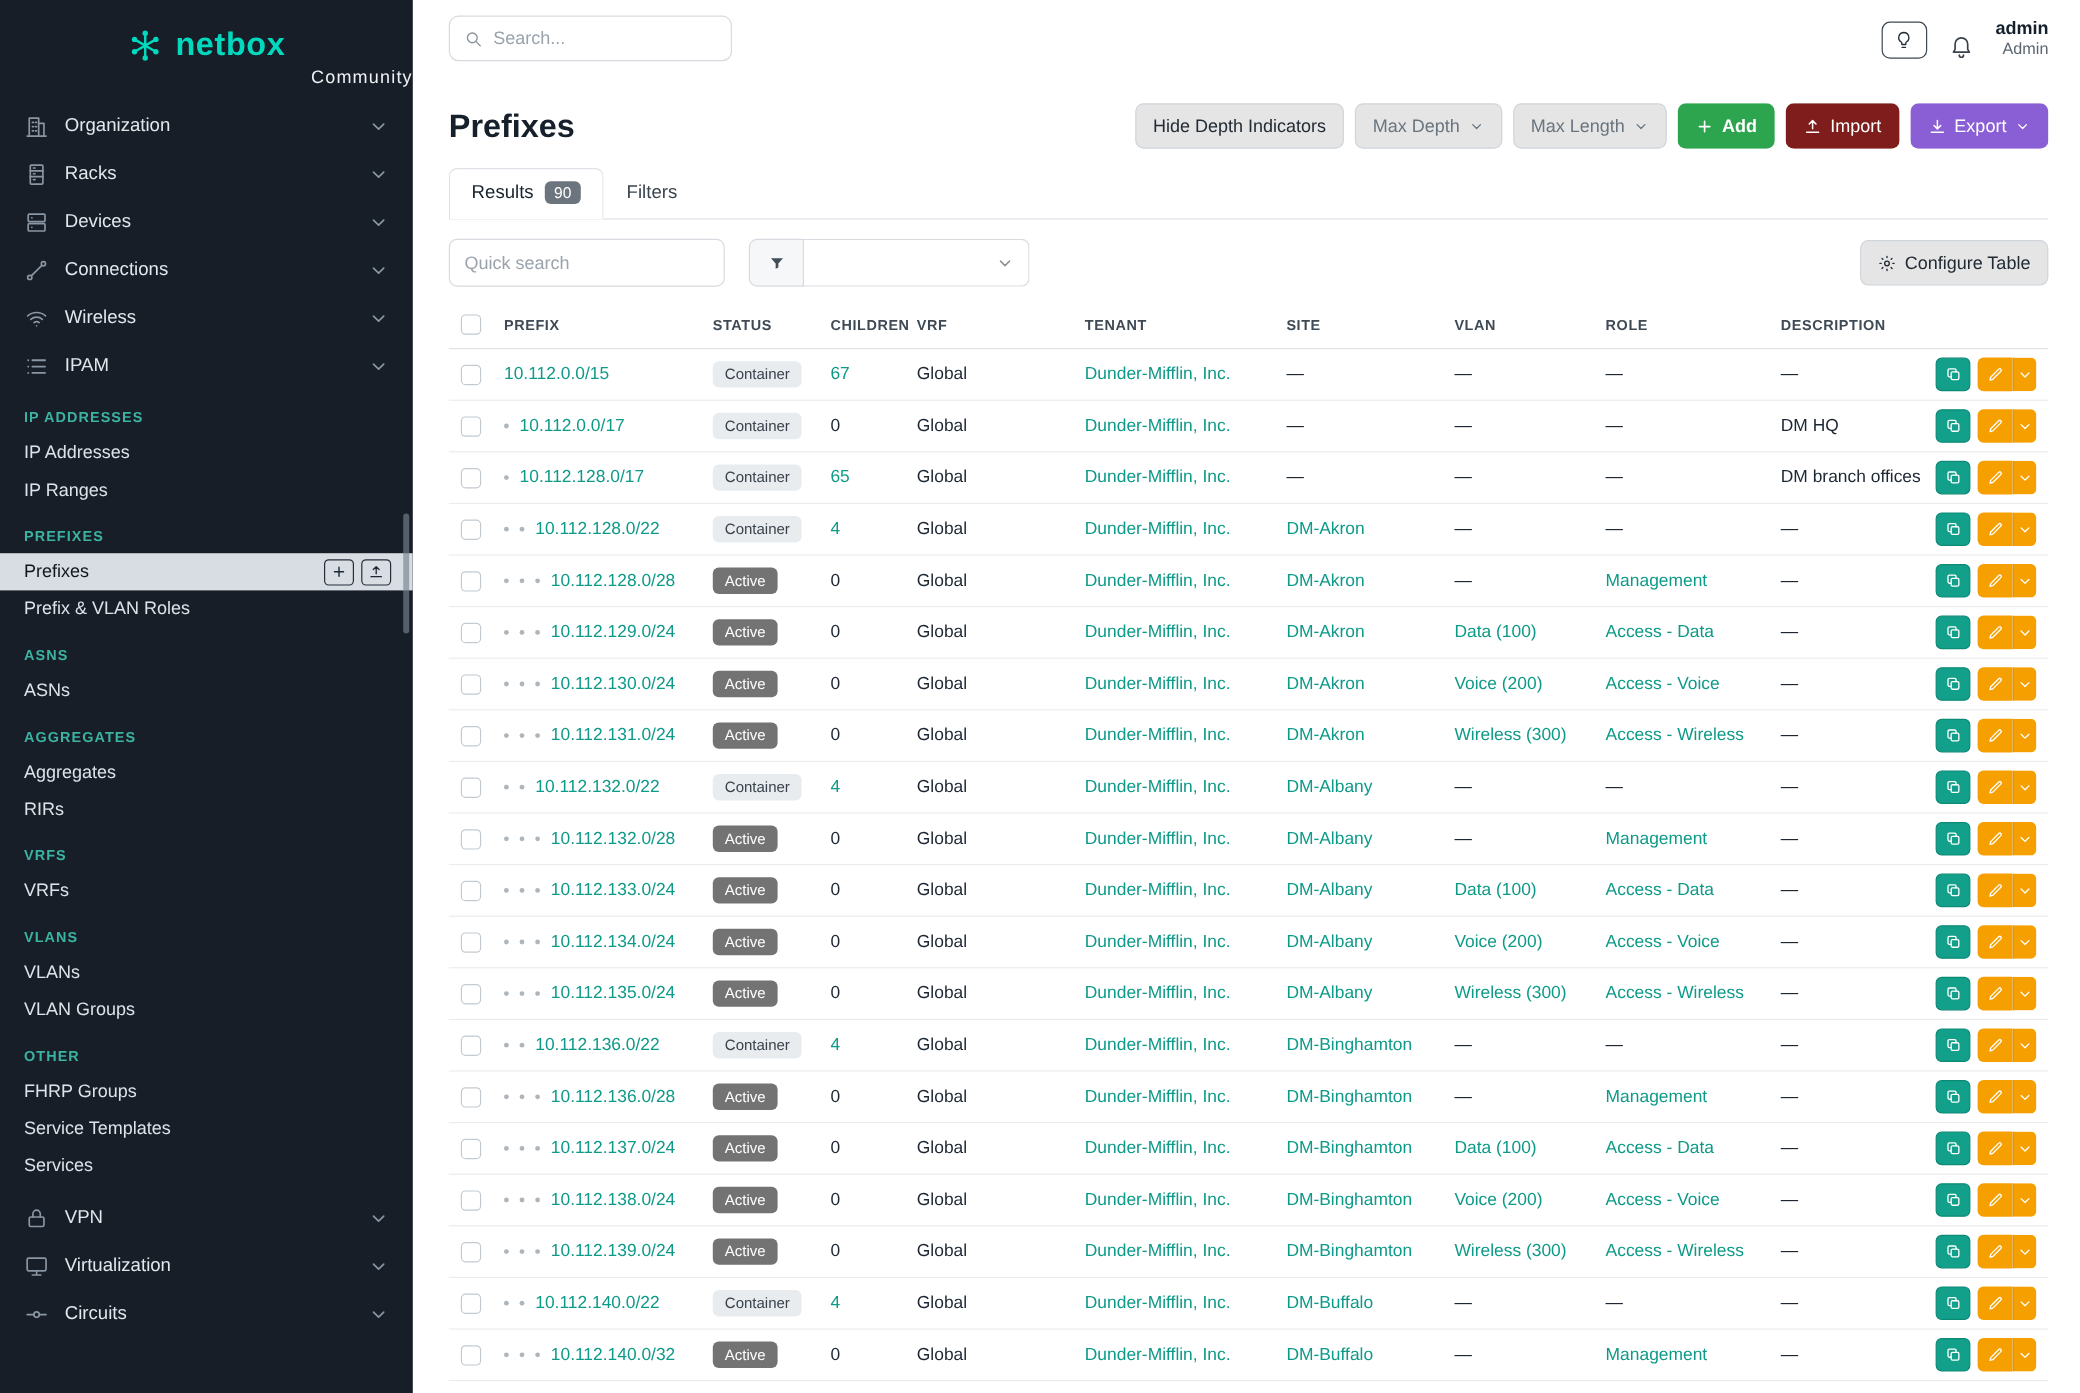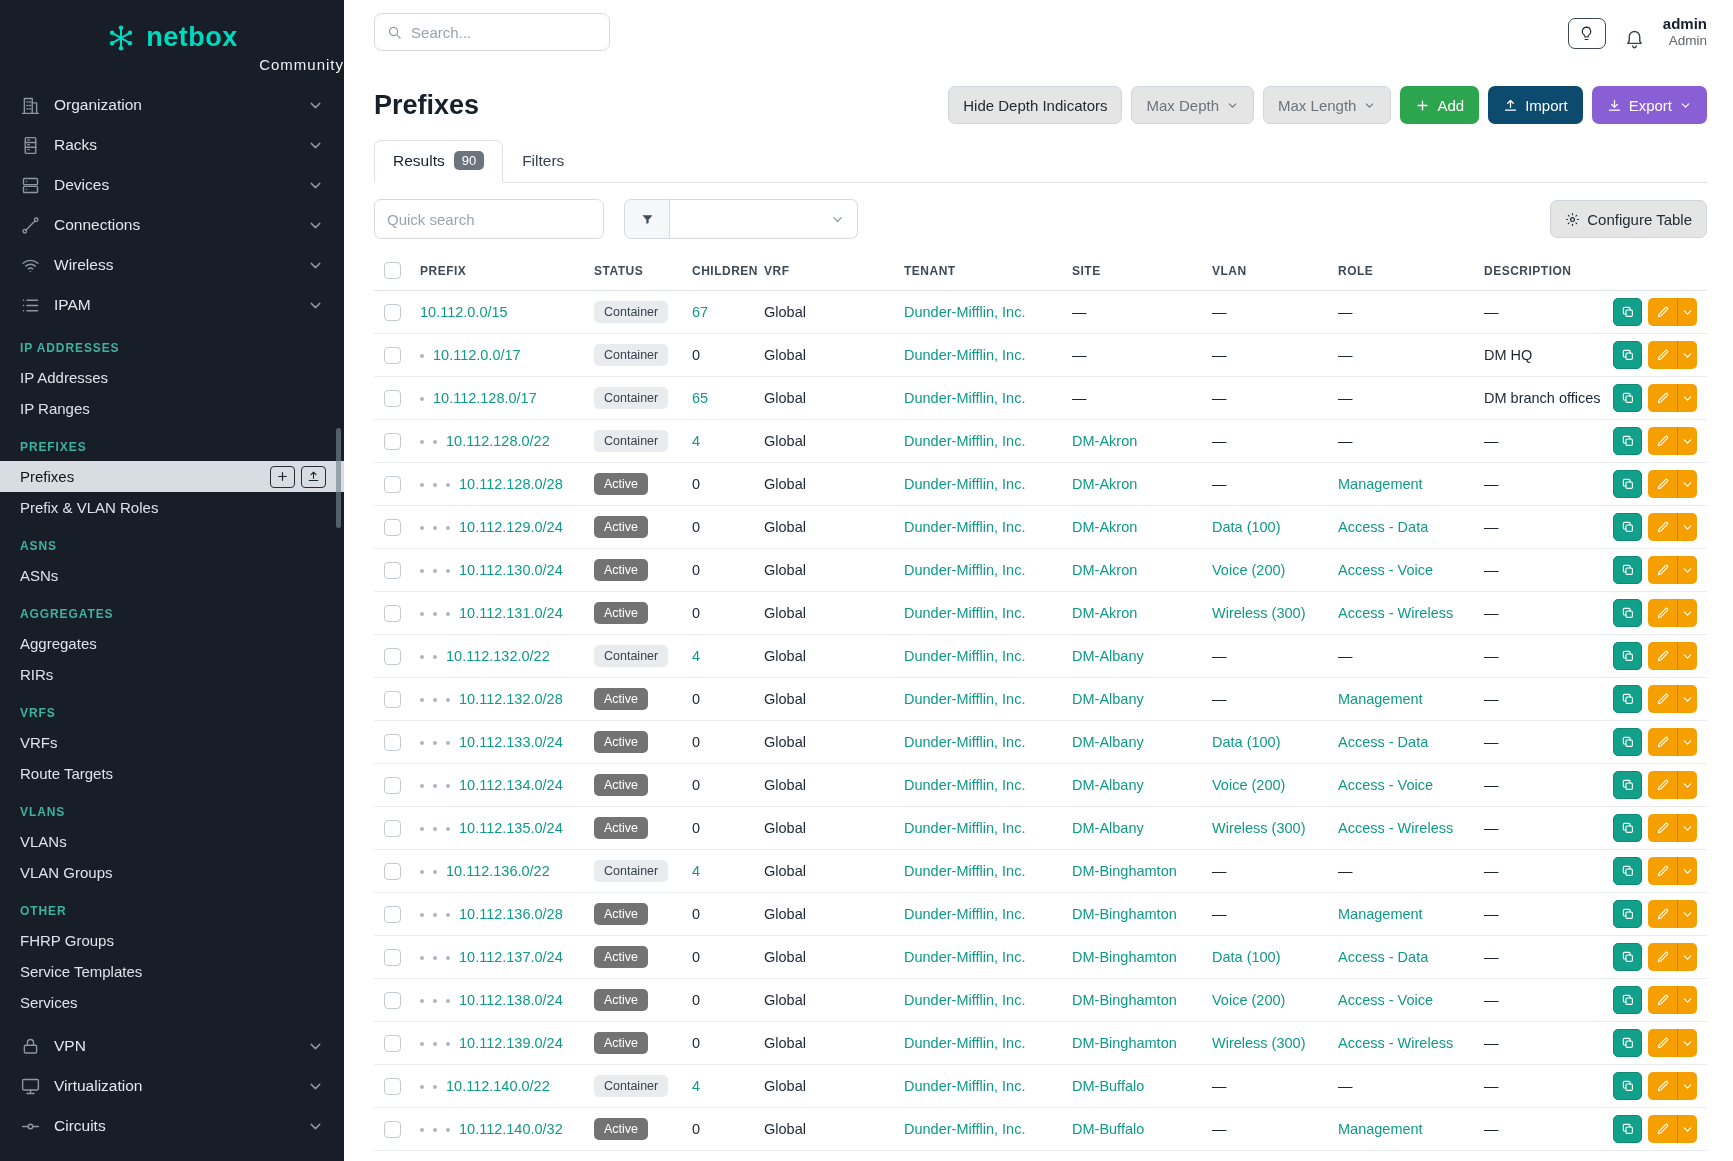--- a/index.html
+++ b/index.html
@@ -41,22 +41,22 @@
   .user-role { font-size:13.5px; color:#5c6670; line-height:1.2; }
 
   
   .content { padding:8px 26px 0 30px; flex:1; overflow:hidden; display:flex; flex-direction:column; }
   .page-head { display:flex; align-items:center; margin:14px 0 16px; }
   .page-title { font-size:27px; font-weight:600; color:#15202b; }
   .page-controls { margin-left:auto; display:flex; gap:9px; align-items:center; }
   .btn { display:inline-flex; align-items:center; gap:7px; height:38px; padding:0 14px; border-radius:7px; font-size:15px; border:1px solid transparent; cursor:pointer; background:#e5e5e5; font-family:inherit; white-space:nowrap; }
   .btn-outline { border-color:#cfd5da; color:#222b34; }
   .btn-ghost { border-color:#cfd5da; color:#6a747e; }
-  .btn-green { background:#2da44e; color:#fff; font-weight:400; }
-  .btn-teal { background:#0c4a6e; color:#fff; font-weight:500; }
+  .btn-green { background:#2da44e; color:#fff; font-weight:700; }
+  .btn-teal { background:#7f1d1d; color:#fff; font-weight:500; }
   .btn-purple { background:#8a5fd6; color:#fff; font-weight:500; }
 
   
   .tabs { display:flex; border-bottom:1px solid #dee2e6; }
   .tab { padding:10px 18px 12px; font-size:15.5px; color:#39434d; cursor:pointer; display:flex; align-items:center; gap:9px; border:1px solid transparent; border-radius:7px 7px 0 0; margin-bottom:-1px; }
   .tab.active { border-color:#dee2e6 #dee2e6 #fff; background:#fff; color:#15202b; }
   .tab-badge { background:#6c757d; color:#fff; font-size:13px; padding:2px 8px; border-radius:5px; font-weight:500; }
 
   
   .table-controls { display:flex; align-items:center; margin:16px 0 12px; }
@@ -285,23 +285,20 @@
   </div>
 </div>
 
   <div class="nav-section">
     <div class="nav-section-header">VRFS</div>
 
   <div class="nav-sub-item">
     <span class="sub-label">VRFs</span>
   </div>
 
-  <div class="nav-sub-item">
-    <span class="sub-label">Route Targets</span>
-  </div>
 </div>
 
   <div class="nav-section">
     <div class="nav-section-header">VLANS</div>
 
   <div class="nav-sub-item">
     <span class="sub-label">VLANs</span>
   </div>
 
   <div class="nav-sub-item">

